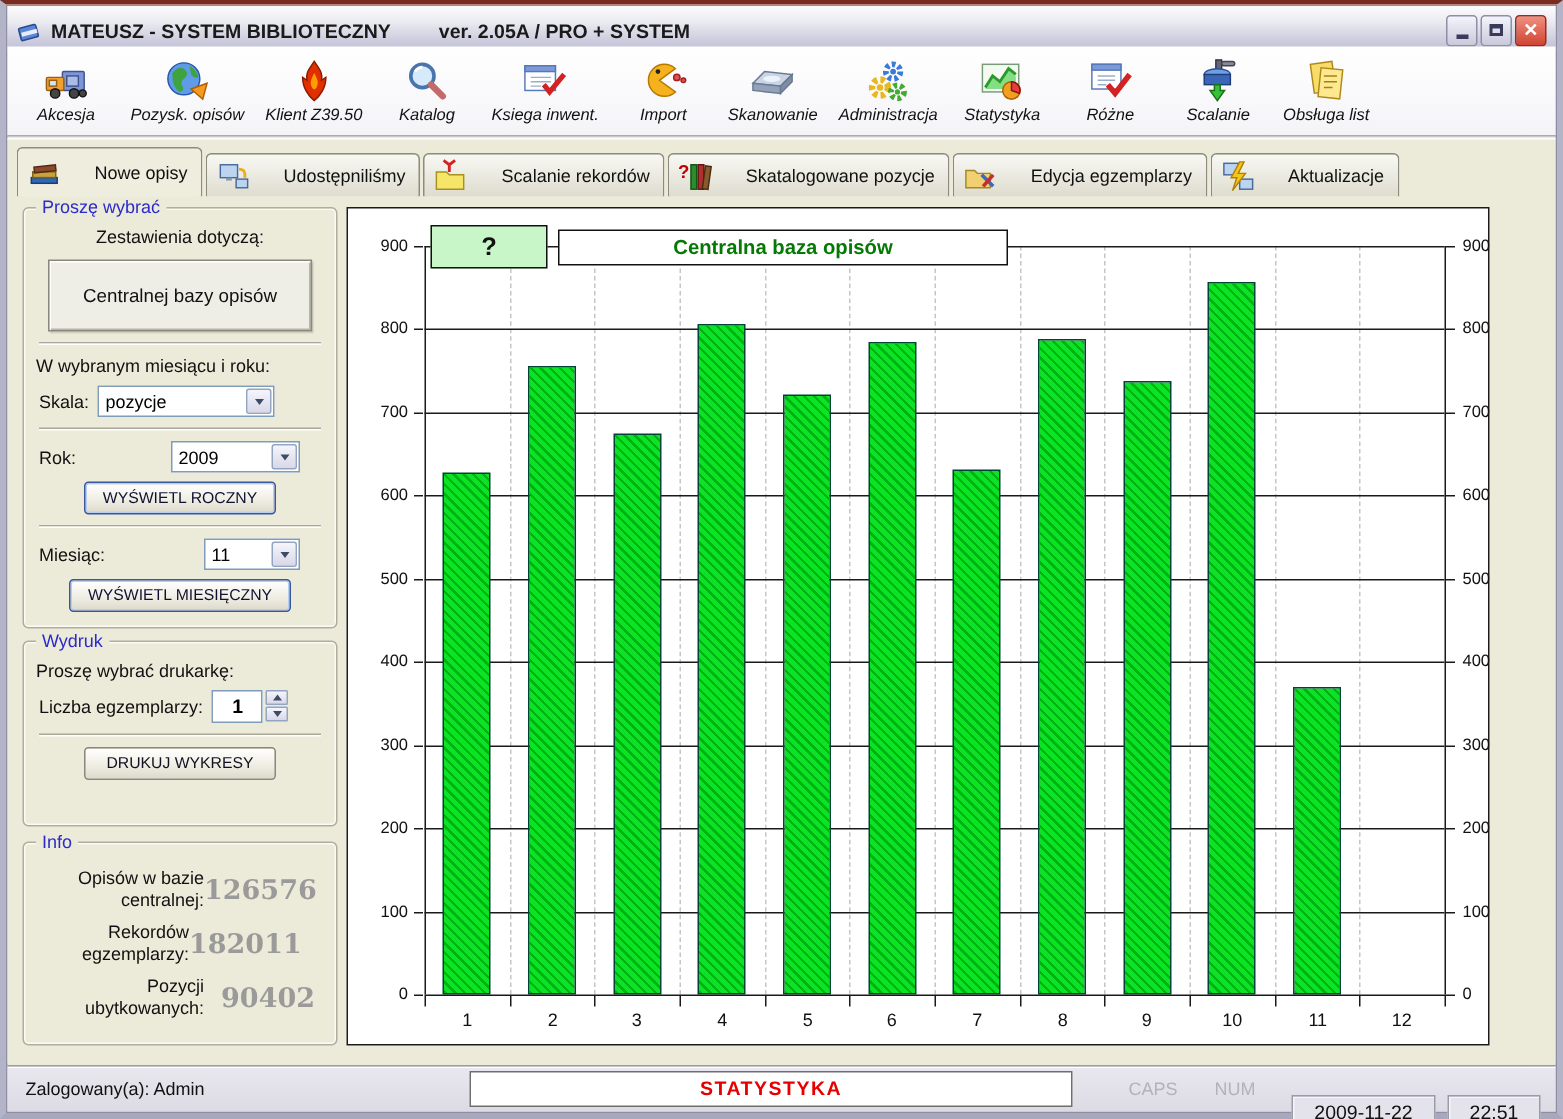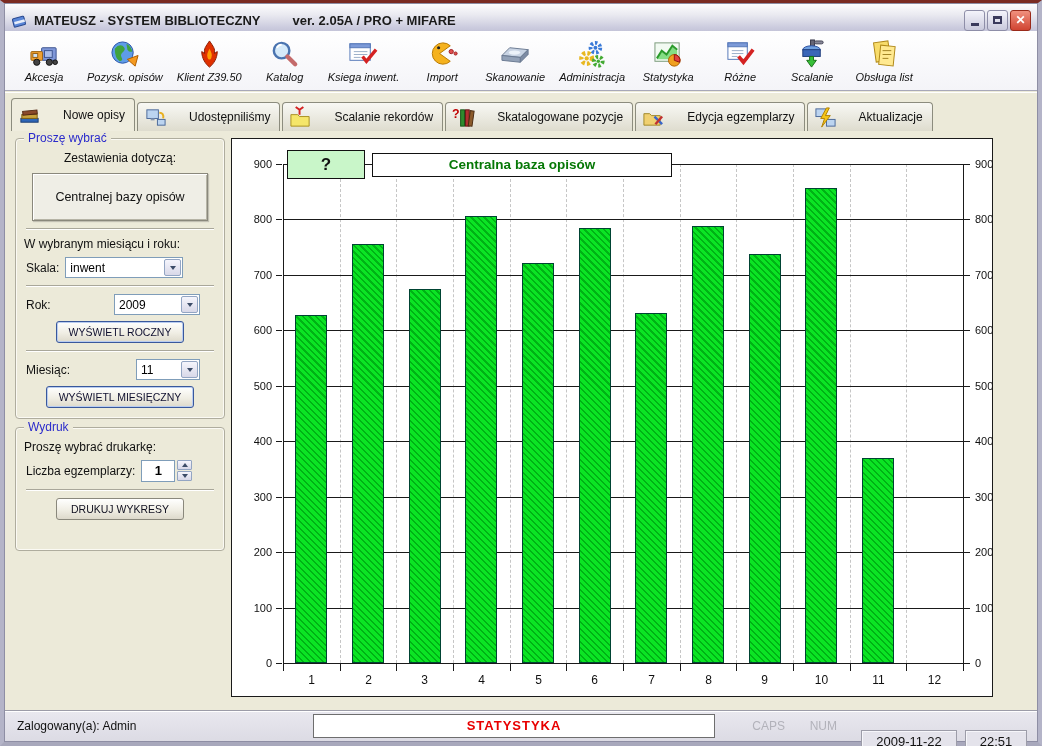--- a/index.html
+++ b/index.html
@@ -175,21 +175,21 @@
 <body>
 
 <div class="window">
 
   <div class="titlebar">
     <svg viewBox="0 0 16 16" width="17" height="17">
       <rect x="2" y="5" width="11" height="8" rx="1" fill="#5A86D8" stroke="#2A4A90" transform="rotate(-15 8 9)"></rect>
       <rect x="3" y="8" width="10" height="2.6" fill="#FFFFFF" opacity=".85" transform="rotate(-15 8 9)"></rect>
     </svg>
     <span class="t-title">MATEUSZ - SYSTEM BIBLIOTECZNY</span>
-    <span class="t-version">ver. 2.05A / PRO + MIFARE</span>
+    <span class="t-version">ver. 2.05A / PRO + SYSTEM</span>
     <div class="winbtns">
       <div class="wbtn">
           <div class="minglyph"></div>
         </div>
       <div class="wbtn">
           <div class="maxglyph"></div>
         </div>
       <div class="wbtn close">✕</div>
     </div>
   </div>
@@ -365,21 +365,21 @@
     <div class="group" style="left:10px; top:45px; width:210px; height:281px;">
       <span class="legend">Proszę wybrać</span>
       <div class="g-inner">
         <div class="lbl center">Zestawienia dotyczą:</div>
         <button class="btn-big">Centralnej bazy opisów</button>
         <div class="sep"></div>
         <div class="lbl">W wybranym miesiącu i roku:</div>
         <div class="frow">
           <span class="lbl">Skala:</span>
           <div class="combo" style="width:118px;">
-            <span class="val">inwent</span>
+            <span class="val">pozycje</span>
             <span class="cbtn"></span>
           </div>
           <span class="spacer"></span>
         </div>
         <div class="sep"></div>
         <div class="frow">
           <span class="lbl">Rok:</span>
           <span class="spacer"></span>
           <div class="combo" style="width:86px; margin-right:14px;">
             <span class="val">2009</span>
@@ -412,20 +412,37 @@
               <div class="sbtn up"></div>
               <div class="sbtn dn"></div>
             </div>
           </div>
         </div>
         <div class="sep"></div>
         <button class="btn-gray">DRUKUJ WYKRESY</button>
       </div>
     </div>
 
+    <div class="group" style="left:10px; top:468px; width:210px; height:136px;">
+      <span class="legend">Info</span>
+      <div class="g-inner" style="padding-top:10px;">
+        <div class="inforow">
+          <span class="ilabel" style="max-width:112px;">Opisów w bazie centralnej:</span>
+          <span class="ivalue">126576</span>
+        </div>
+        <div class="inforow">
+          <span class="ilabel" style="max-width:100px;">Rekordów egzemplarzy:</span>
+          <span class="ivalue">182011</span>
+        </div>
+        <div class="inforow">
+          <span class="ilabel" style="max-width:112px;">Pozycji ubytkowanych:</span>
+          <span class="ivalue">90402</span>
+        </div>
+      </div>
+    </div>
 
     <div class="chart-panel">
       <div class="chart-help">?</div>
       <div class="chart-title">Centralna baza opisów</div>
       <div id="plot" style="position:absolute; inset:0;">
           <div class="ytick" style="left: 44px; top: 524px;"></div>
           <div class="ytick" style="left: 732px; top: 524px;"></div>
           <div class="ylab left" style="left: 10px; top: 518px;">0</div>
           <div class="ylab" style="left: 743px; top: 518px;">0</div>
           <div class="gl-h" style="left: 51px; top: 469px; width: 680px;"></div>

